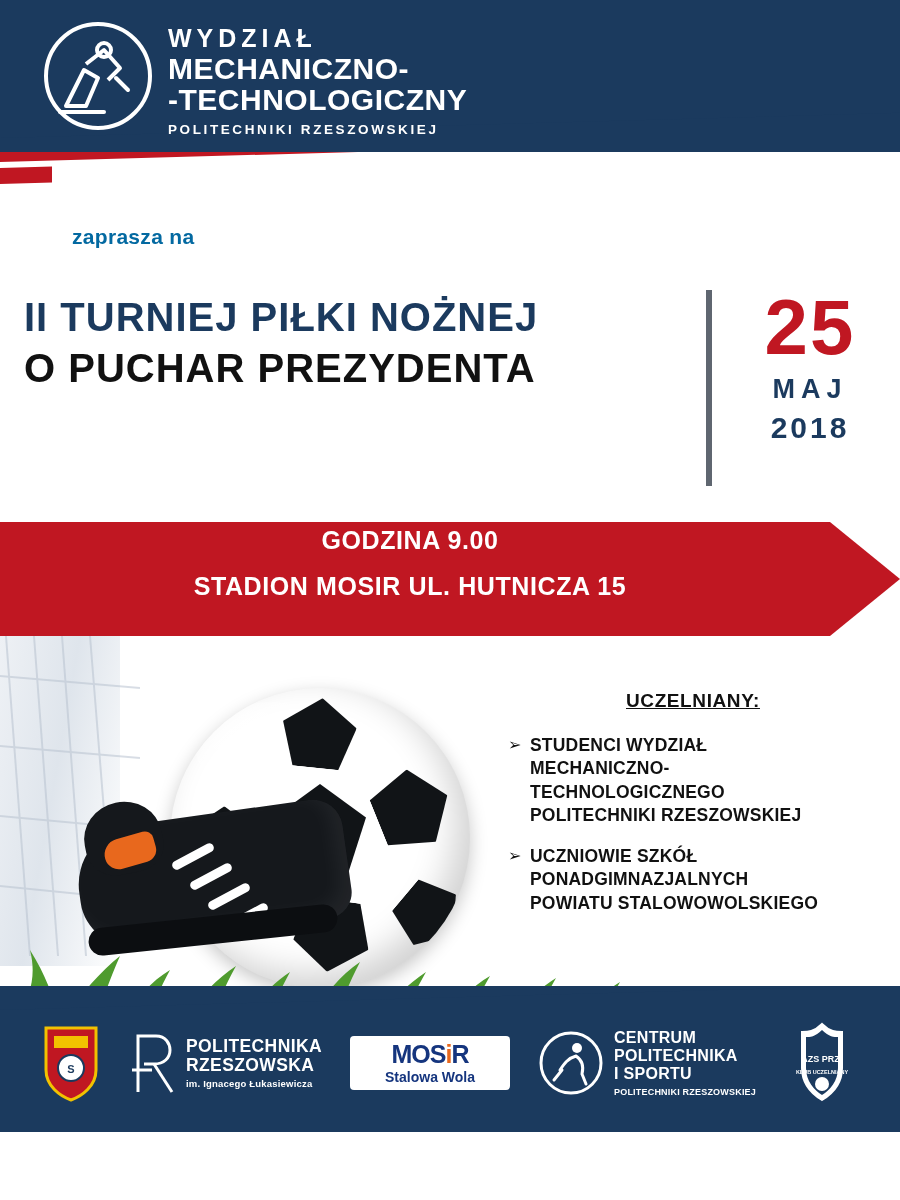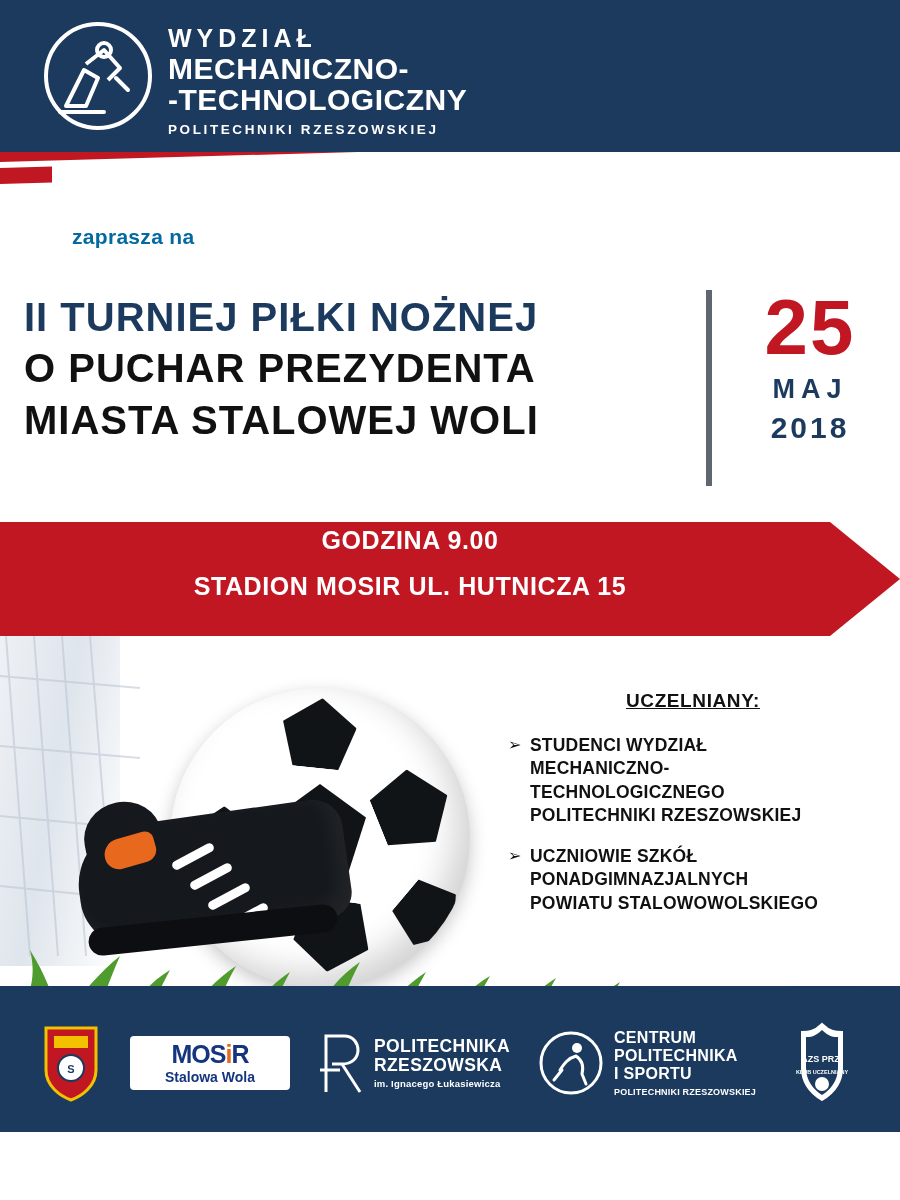--- a/index.html
+++ b/index.html
@@ -482,21 +482,20 @@
     <div class="rw-red"></div>
     <div class="rw-white"></div>
   </div>
   <div class="red-left-stub"></div>
 
   <div class="invite">zaprasza na</div>
 
   <div class="title-block">
     <div class="title-line l1">II TURNIEJ PIŁKI NOŻNEJ</div>
     <div class="title-line l2">O PUCHAR  PREZYDENTA</div>
-    <div class="title-line l3">MIASTA STALOWEJ WOLI</div>
   </div>
 
   <div class="divider-vert"></div>
 
   <div class="date-block">
     <div class="date-day">25</div>
     <div class="date-month">MAJ</div>
     <div class="date-year">2018</div>
   </div>
 
@@ -606,36 +605,36 @@
       <div class="logo-slot">
         <svg width="62" height="78" viewBox="0 0 62 78">
           <path d="M6 4 H56 V46 C56 62 42 72 31 76 C20 72 6 62 6 46 Z" fill="#c01722" stroke="#f2c200" stroke-width="3"></path>
           <rect x="14" y="12" width="34" height="12" fill="#f2c200"></rect>
           <circle cx="31" cy="44" r="13" fill="#ffffff" stroke="#1b3a5e" stroke-width="2"></circle>
           <text x="31" y="49" font-size="11" font-family="Liberation Sans, sans-serif" font-weight="bold" fill="#1b3a5e" text-anchor="middle">S</text>
         </svg>
       </div>
 
       <div class="logo-slot">
-        <div class="mosir-box">
-          <div class="mosir-top">MOS<span class="acc">i</span>R</div>
-          <div class="mosir-bottom">Stalowa Wola</div>
-        </div>
-      </div>
-
-      <div class="logo-slot">
         <svg width="48" height="66" viewBox="0 0 48 66">
           <path d="M8 62 L8 6 L26 6 C36 6 40 14 40 20 C40 28 34 34 24 34 L14 34" fill="none" stroke="#ffffff" stroke-width="3"></path>
           <path d="M24 34 L42 62" fill="none" stroke="#ffffff" stroke-width="3"></path>
           <path d="M2 40 L22 40" stroke="#ffffff" stroke-width="3"></path>
         </svg>
         <div class="prz-text">
           <div class="prz-l1">POLITECHNIKA</div>
           <div class="prz-l2">RZESZOWSKA</div>
           <div class="prz-l3">im. Ignacego Łukasiewicza</div>
+        </div>
+      </div>
+
+      <div class="logo-slot">
+        <div class="mosir-box">
+          <div class="mosir-top">MOS<span class="acc">i</span>R</div>
+          <div class="mosir-bottom">Stalowa Wola</div>
         </div>
       </div>
 
       <div class="logo-slot">
         <svg width="66" height="66" viewBox="0 0 66 66">
           <circle cx="33" cy="33" r="30" fill="none" stroke="#ffffff" stroke-width="3"></circle>
           <circle cx="39" cy="18" r="5" fill="#ffffff"></circle>
           <path d="M38 26 C30 28, 26 34, 22 40 M38 26 C44 30, 46 36, 44 44 M24 40 L16 50 M44 44 L48 54" stroke="#ffffff" stroke-width="3" fill="none" stroke-linecap="round"></path>
         </svg>
         <div class="cfs-text">

